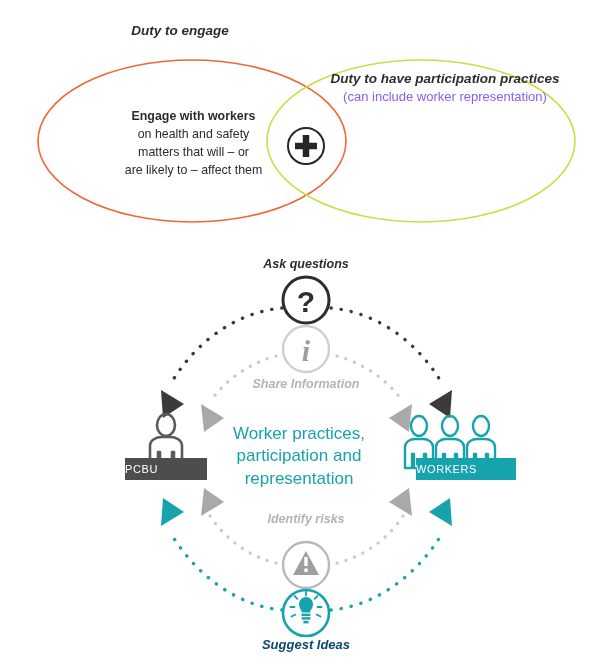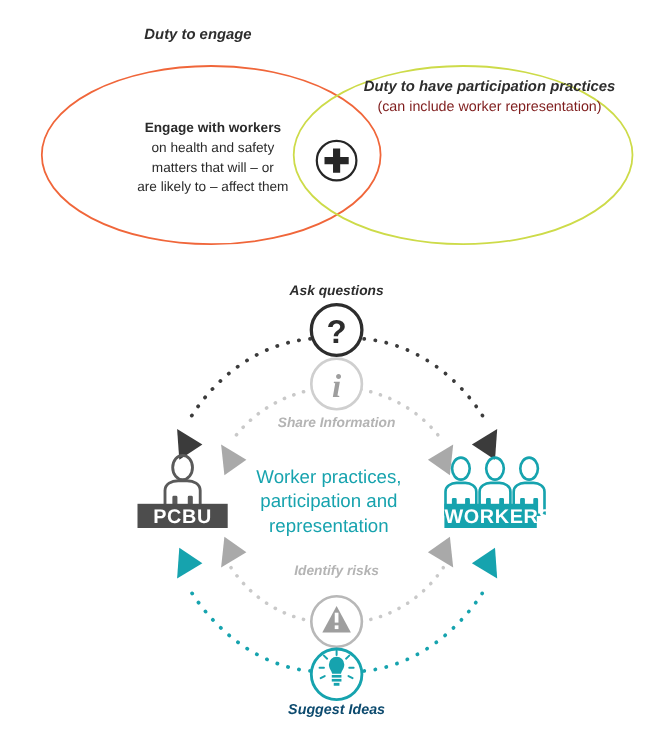--- a/index.html
+++ b/index.html
@@ -30,21 +30,21 @@
     font-size: 13.5px;
     color: #2d2d2d;
     text-align: center;
     line-height: 1.35;
     white-space: nowrap;
   }
   .venn-sub {
     font-style: normal;
     font-weight: normal;
     font-size: 13px;
-    color: #7f1d1d;
+    color: #8b5cf6;
     white-space: nowrap;
   }
   .venn-text {
     position: absolute;
     text-align: center;
     font-size: 12.4px;
     line-height: 1.45;
     color: #2b2b2b;
   }
   .venn-text b { font-weight: bold; }
@@ -66,24 +66,24 @@
     position: absolute;
     text-align: center;
     color: #17a3ae;
     font-size: 17px;
     line-height: 1.32;
     font-weight: normal;
   }
 
   .role-box {
     position: absolute;
-    text-align: center;
+    text-align: left;
     color: #ffffff;
-    font-weight: bold;
-    font-size: 18px;
+    font-weight: normal;
+    font-size: 11px;
     letter-spacing: 0.6px;
     line-height: 22px;
     height: 22px;
   }
   .role-pcbu    { background: #4d4d4d; }
   .role-workers { background: #16a3ae; }
 </style>
 </head>
 <body>
 
@@ -200,15 +200,15 @@
   <div class="flow-label lbl-teal" style="left:216px; top:637px; width:180px; font-size:13px;">Suggest Ideas</div>
 
   <div class="center-text" style="left:219px; top:423px; width:160px;">
     <span>Worker practices,</span><br>
     <span>participation and</span><br>
     <span>representation</span>
   </div>
 
   <div class="role-box role-pcbu" style="left:125px; top:458px; width:82px;">PCBU</div>
 
-  <div class="role-box role-workers" style="left:404px; top:458px; width:84px;">WORKERS</div>
+  <div class="role-box role-workers" style="left:416px; top:458px; width:100px;">WORKERS</div>
 
 </div>
 
 </body></html>

